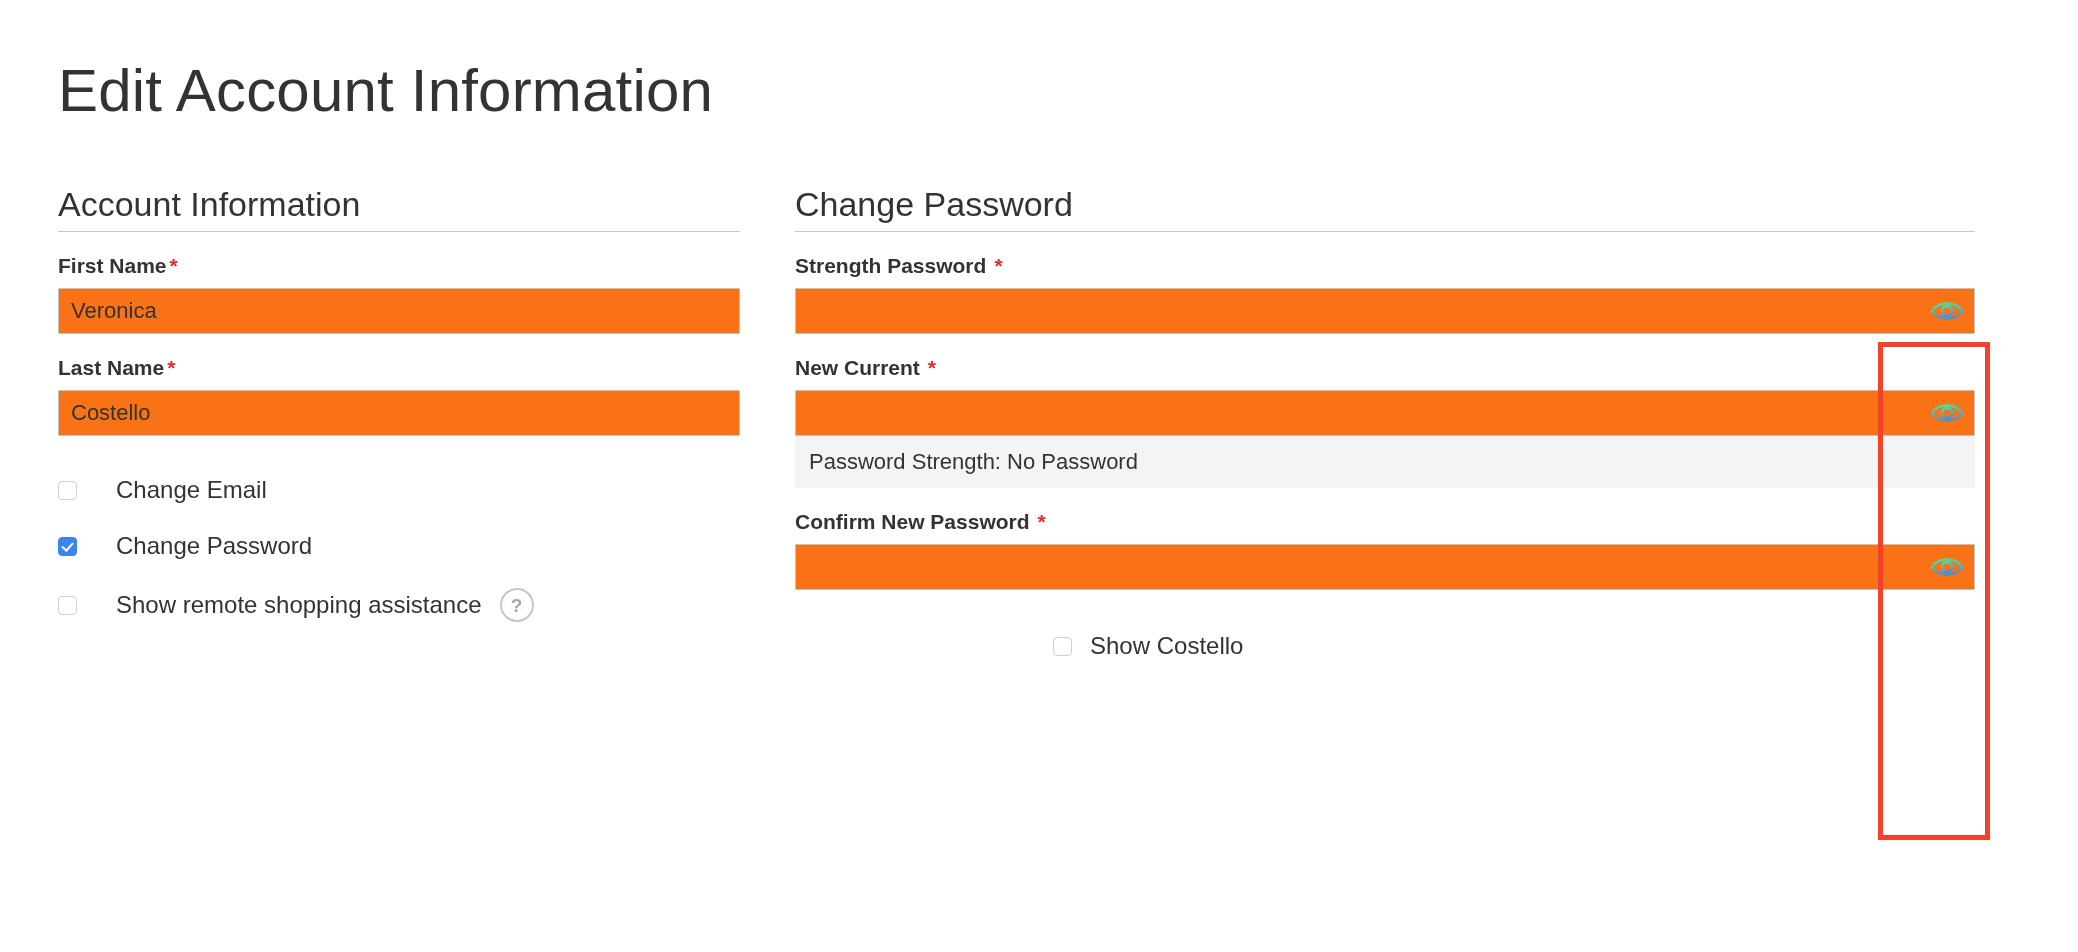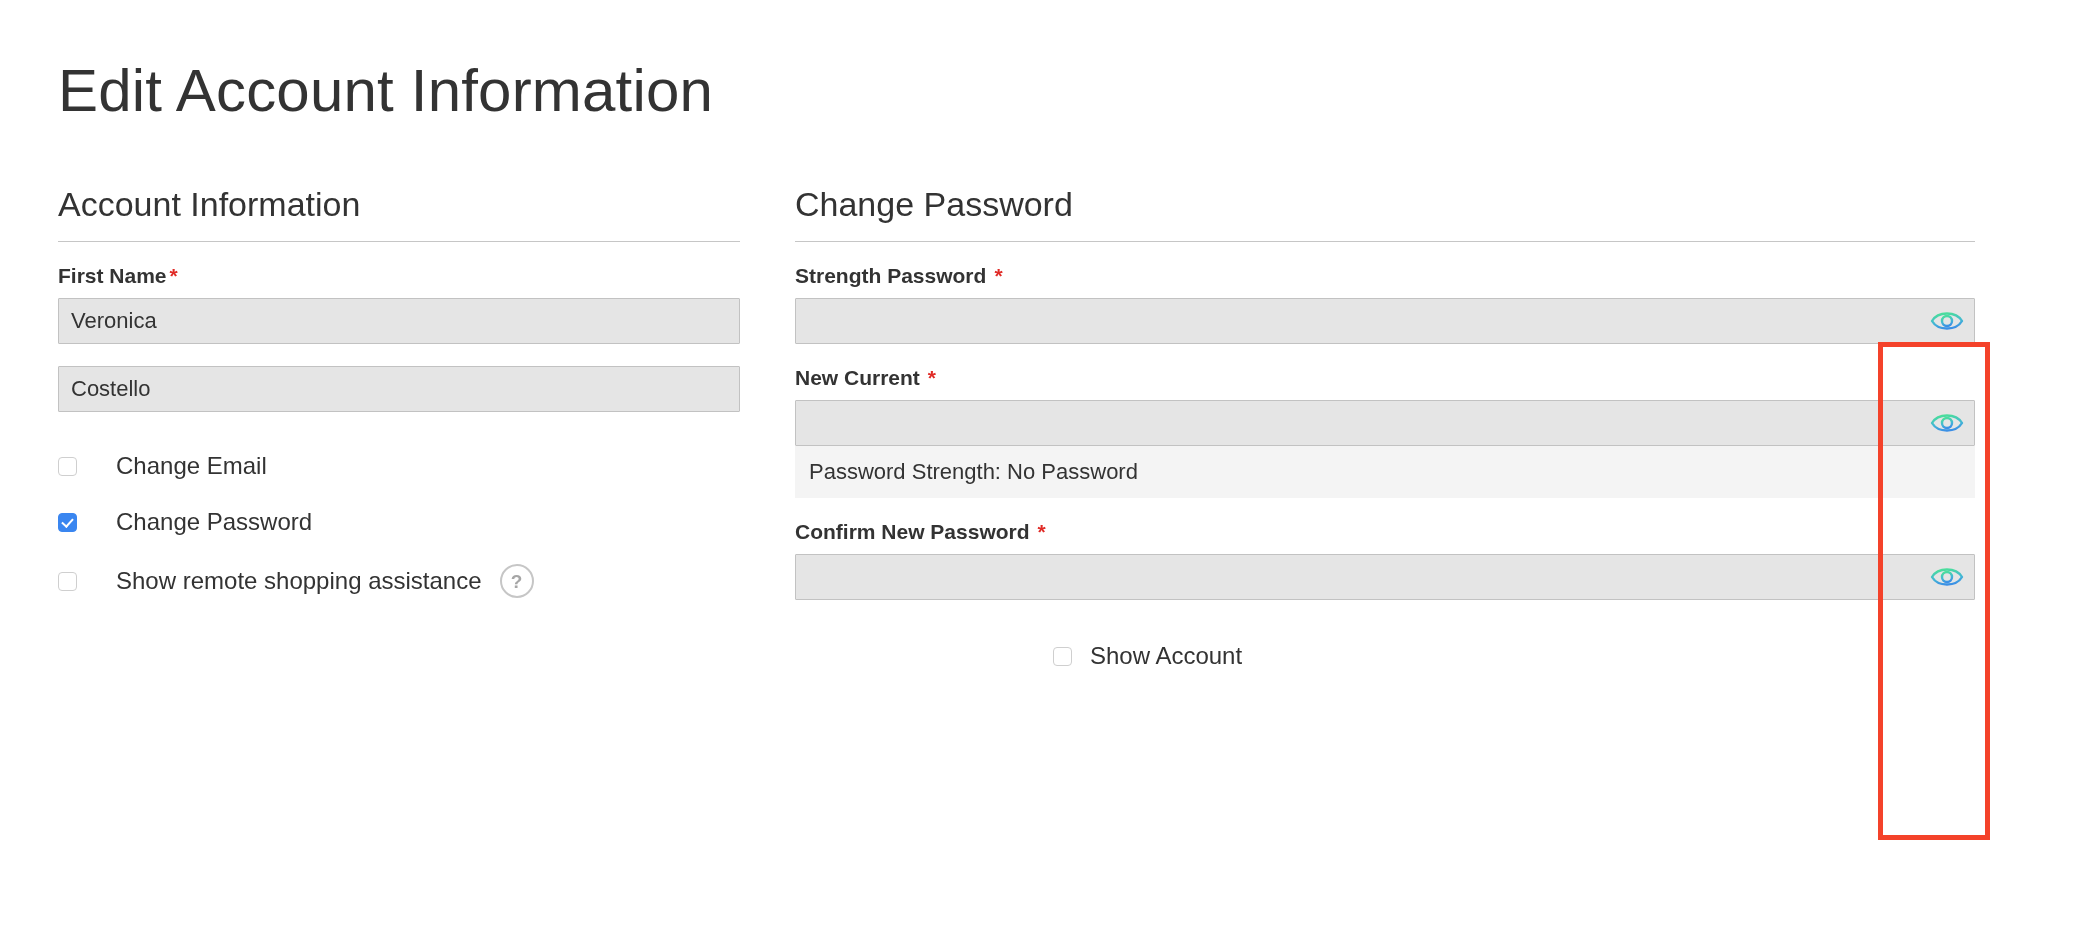--- a/index.html
+++ b/index.html
@@ -48,21 +48,21 @@
     left: 795px;
     top: 186px;
     width: 1180px;
   }
 
   .legend {
     font-size: 34px;
     font-weight: 300;
     color: #333333;
     line-height: 1.1;
-    padding-bottom: 18px;
+    padding-bottom: 8px;
     border-bottom: 1px solid #c6c6c6;
     white-space: nowrap;
   }
 
   
   .field {
     margin-top: 22px;
   }
   .field-label {
     font-size: 21px;
@@ -82,21 +82,21 @@
   }
 
   .input-wrap {
     position: relative;
   }
   .text-input {
     box-sizing: border-box;
     width: 100%;
     height: 46px;
     border: 1px solid #c2c2c2;
-    background: #e5e5e5;
+    background: #f97316;
     font-family: "Liberation Sans", sans-serif;
     font-size: 22px;
     color: #333333;
     padding: 0 12px;
     border-radius: 1px;
     outline: none;
     line-height: 44px;
   }
   .col-right .text-input {
     padding-right: 62px;
@@ -233,20 +233,23 @@
     <div class="field">
       <label class="field-label">
         <span>First Name</span><span class="req">*</span>
       </label>
       <div class="input-wrap">
         <input class="text-input" type="text" value="Veronica" style="">
       </div>
     </div>
 
     <div class="field">
+      <label class="field-label">
+        <span>Last Name</span><span class="req">*</span>
+      </label>
       <div class="input-wrap">
         <input class="text-input" type="text" value="Costello" style="">
       </div>
     </div>
 
     <div class="choice-list">
 
       <div class="choice">
         <span class="cb"></span>
         <span class="choice-label">Change Email</span>
@@ -340,20 +343,20 @@
               <path d="M2 13 C 8 3, 26 3, 32 13 C 26 23, 8 23, 2 13 Z" fill="none" stroke="url(#eg3)" stroke-width="2.4" stroke-linejoin="round"></path>
               <circle cx="17" cy="13" r="5" fill="none" stroke="url(#eg3)" stroke-width="2.4"></circle>
             </svg>
           </span>
         </button>
       </div>
     </div>
 
     <div class="show-pw-row">
       <span class="cb"></span>
-      <span class="choice-label">Show Account</span>
+      <span class="choice-label">Show Costello</span>
     </div>
 
   </div>
 
   <div class="annotation-box"></div>
 
 </div>
 
 </body></html>

